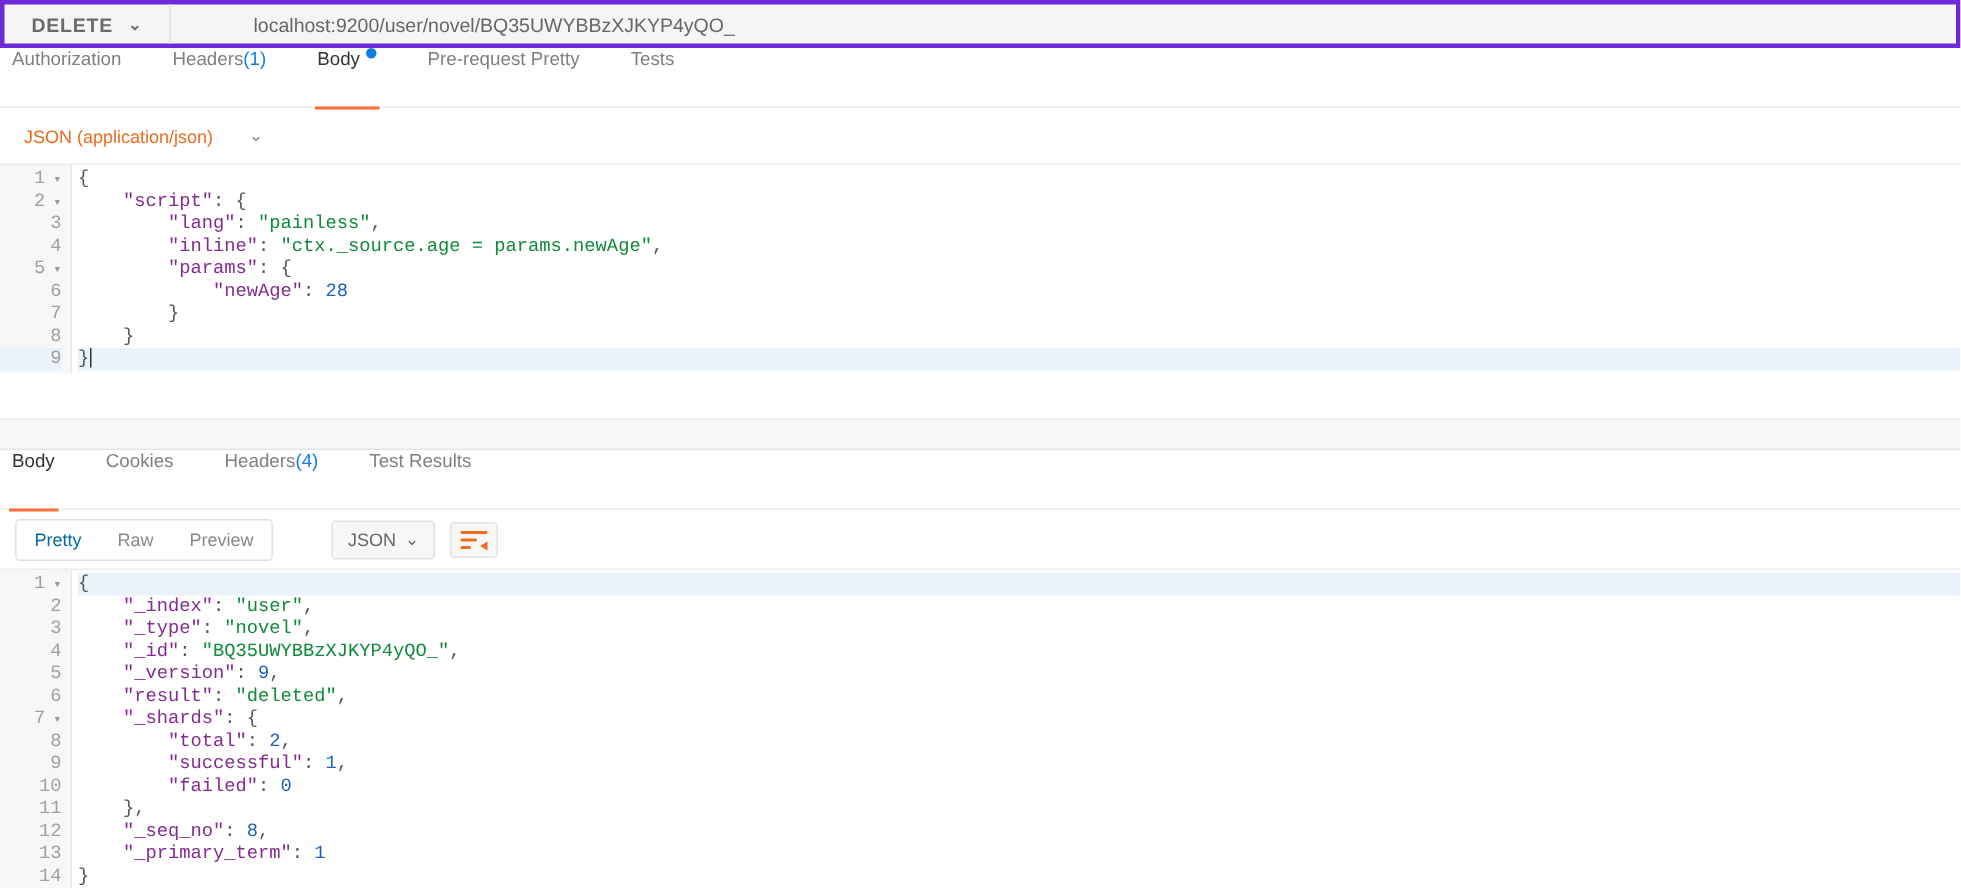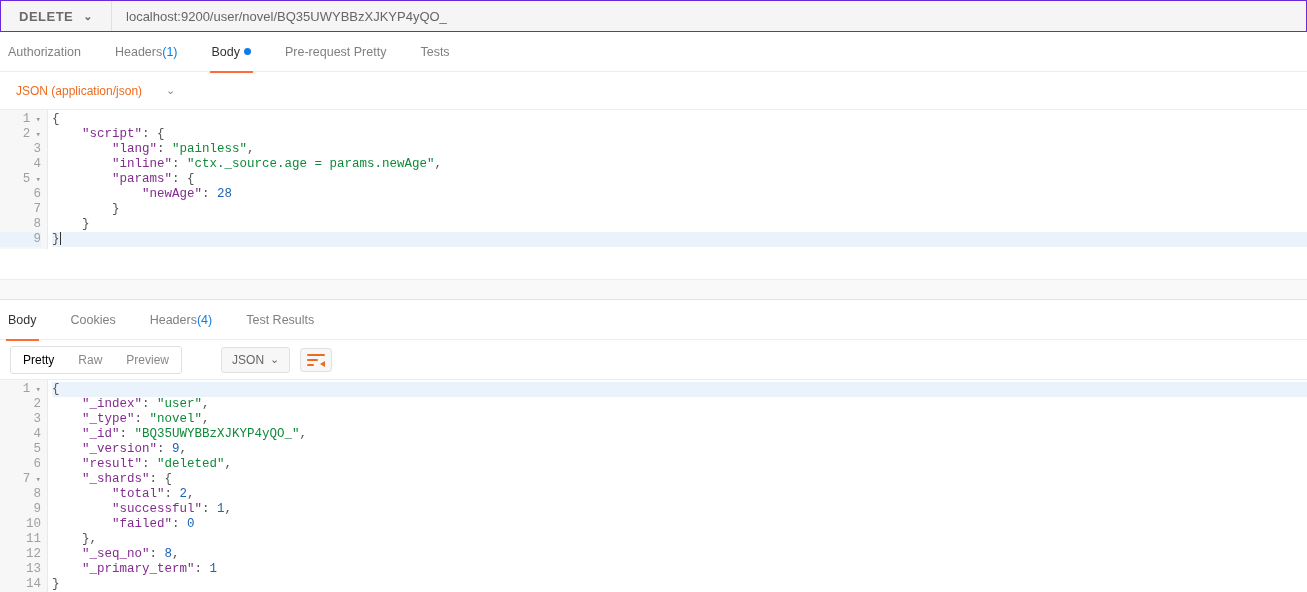--- a/index.html
+++ b/index.html
@@ -10,21 +10,22 @@
     color: #555;
     background: #fff;
     width: 1307px;
   }
   
   .request-bar {
     display: flex;
     align-items: stretch;
     height: 32px;
     background: #f5f5f5;
-    border: 1px solid #6d28d9;
+    border: 3px solid #6d28d9;
+    gap: 41px;
   }
   .method-select {
     display: flex;
     align-items: center;
     padding: 0 18px;
     color: #6b6b6b;
     font-weight: 600;
     letter-spacing: 0.5px;
     border-right: 1px solid #e1e1e1;
     gap: 10px;
@@ -42,21 +43,21 @@
   .tabs, .res-tabs {
     display: flex;
     height: 40px;
     align-items: center;
     border-bottom: 1px solid #ececec;
     padding-left: 6px;
     gap: 30px;
     font-size: 12.5px;
     color: #808080;
   }
-  .tab, .res-tab { cursor: pointer; position: relative; padding: 0 2px; height: 40px; display: flex; align-items: center; }
+  .tab, .res-tab { cursor: pointer; position: relative; padding: 0 2px; height: 40px; display: flex; align-items: flex-start; }
   .tab.active, .res-tab.active { color: #333; }
   .tab.active::after, .res-tab.active::after {
     content: "";
     position: absolute; left:0; right:0; bottom:-1px;
     height: 2px; background: #ff6c37;
   }
   .count { color: #0f7de6; }
   .dot-indicator { display:inline-block; width:7px; height:7px; border-radius:50%; background:#0f7de6; margin-left:4px; vertical-align:middle;}
   
   .body-options {
@@ -125,21 +126,21 @@
     border-bottom:1px solid #ececec;
     background:#fff;
     font-size:12px;
   }
   .seg {
     display:flex; border:1px solid #e1e1e1; border-radius:3px; overflow:hidden; background:#fff;
   }
   .seg-btn {
     padding:6px 12px; color:#888; cursor:pointer;
   }
-  .seg-btn.active { color:#000000;text-align:right; }
+  .seg-btn.active { color:#0369a1;text-align:right; }
   .dd {
     display:flex; align-items:center; gap:6px;
     border:1px solid #e1e1e1; border-radius:3px; padding:5px 10px; background:#f7f7f7; color:#666; cursor:pointer;margin-left:29px;
   }
   .wrap-btn {
     border:1px solid #e1e1e1; border-radius:3px; padding:4px 6px; background:#f7f7f7;
     display:flex; align-items:center; justify-content:center; cursor:pointer;
   }
   .wrap-icon {
     width:18px; height:14px; position:relative;

